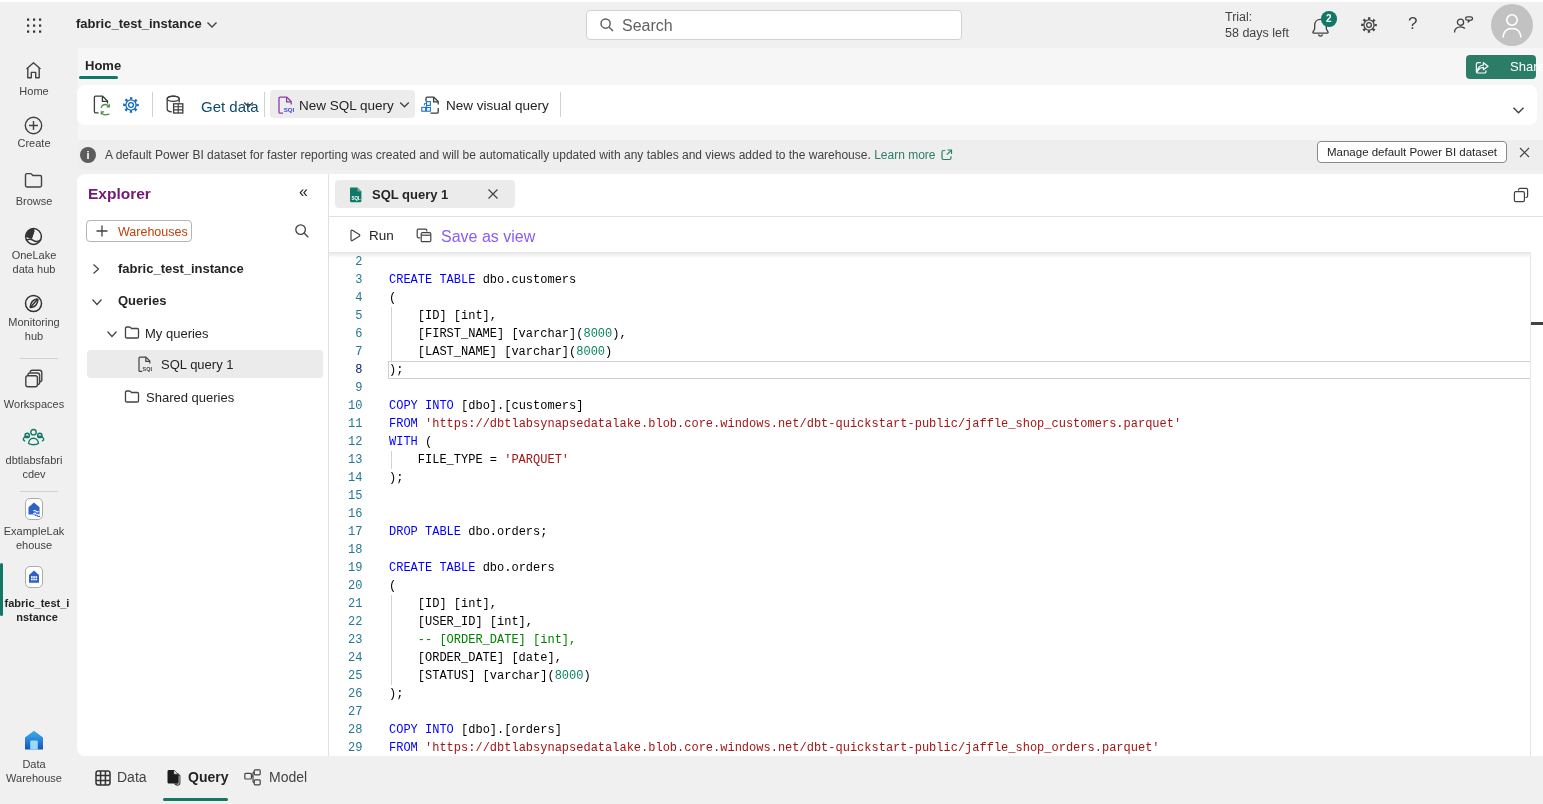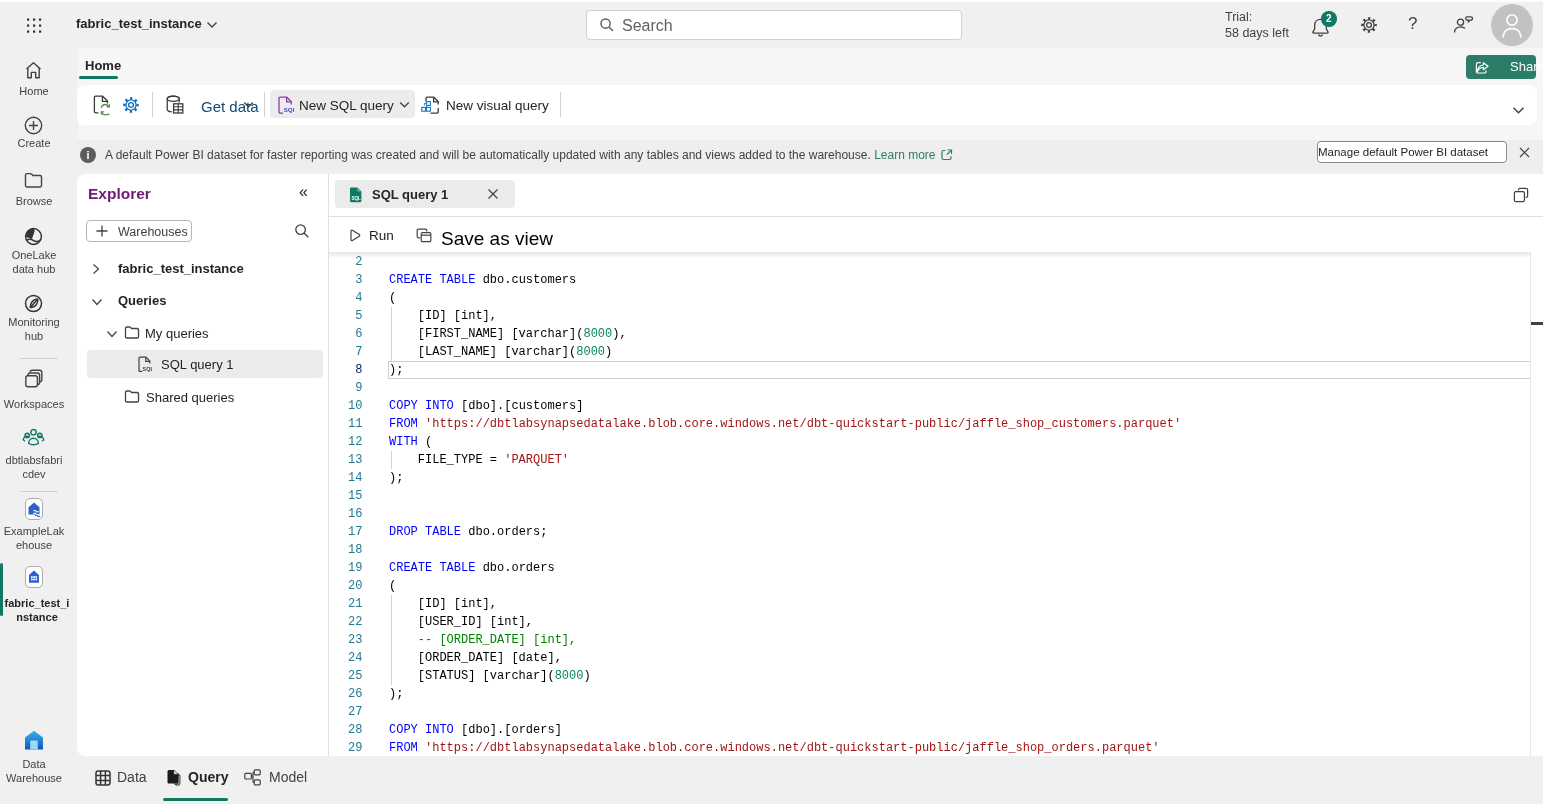--- a/index.html
+++ b/index.html
@@ -256,34 +256,34 @@
 <div class="abs" style="left:78px;top:140px;width:1465px;height:30px;background:#eeeeee"></div>
 <div class="abs" style="left:80px;top:147px;width:16px;height:16px;border-radius:50%;background:#5c5c5c;color:#fff;font-size:11px;font-weight:bold;text-align:center;line-height:16px">i</div>
 <div class="abs" style="left:105px;top:148px;font-size:12px;color:#424242">A default Power BI dataset for faster reporting was created and will be automatically updated with any tables and views added to the warehouse. <span style="color:#2c7d68">Learn more</span></div>
 <svg class="abs" style="left:940px;top:148px" width="14" height="14" viewBox="0 0 14 14">
     <g fill="none" stroke="#2c7d68" stroke-width="1.2">
       <path d="M5.2 2.5 L3.5 2.5 C2.6 2.5 2 3.1 2 4 L2 10 C2 10.9 2.6 11.5 3.5 11.5 L9.5 11.5 C10.4 11.5 11 10.9 11 10 L11 8.3"></path>
       <path d="M7.5 2 L11.5 2 L11.5 6"></path>
       <path d="M11.2 2.3 L6.8 6.7"></path>
     </g>
   </svg>
-<div class="abs" style="left:1317px;top:141px;width:190px;height:22px;background:#fff;border:1px solid #8a8a8a;border-radius:4px;font-size:11.5px;text-align:left;line-height:20px;color:#242424">Manage default Power BI dataset</div>
+<div class="abs" style="left:1317px;top:141px;width:190px;height:22px;background:#fff;border:1px solid #8a8a8a;border-radius:4px;font-size:11.5px;text-align:center;line-height:20px;color:#242424">Manage default Power BI dataset</div>
 <svg class="abs" style="left:1519px;top:147px" width="11" height="11" viewBox="0 0 11 11">
     <path d="M1 1 L10 10 M10 1 L1 10" stroke="#424242" stroke-width="1.2"></path>
   </svg>
 
 <div class="abs" style="left:77px;top:174px;width:251px;height:582px;background:#fff;border-radius:8px 0 0 8px"></div>
 <div class="abs" style="left:88px;top:185px;font-size:15.5px;font-weight:bold;color:#701a75">Explorer</div>
 <div class="abs" style="left:299px;top:183px;font-size:16px;color:#242424">«</div>
 
 <div class="abs" style="left:86px;top:220px;width:106px;height:22px;background:#fff;border:1px solid #b5b5b5;border-radius:4px"></div>
 <svg class="abs" style="left:96px;top:225px" width="12" height="12" viewBox="0 0 12 12">
     <path d="M6 0.5 L6 11.5 M0.5 6 L11.5 6" stroke="#424242" stroke-width="1.3"></path>
   </svg>
-<div class="abs" style="left:118px;top:225px;font-size:12.5px;color:#404040">Warehouses</div>
+<div class="abs" style="left:118px;top:225px;font-size:12.5px;color:#c2410c">Warehouses</div>
 <svg class="abs" style="left:294px;top:223px" width="16" height="16" viewBox="0 0 16 16">
     <circle cx="6.6" cy="6.6" r="4.8" fill="none" stroke="#424242" stroke-width="1.3"></circle>
     <path d="M10.3 10.3 L14.3 14.3" stroke="#424242" stroke-width="1.3"></path>
   </svg>
 
 <svg class="abs" style="left:91px;top:263px" width="10" height="12" viewBox="0 0 10 12">
     <path d="M2.5 1.5 L7.5 6 L2.5 10.5" fill="none" stroke="#424242" stroke-width="1.2"></path>
   </svg>
 <div class="abs" style="left:118px;top:261px;font-size:13px;font-weight:bold;color:#242424">fabric_test_instance</div>
 <svg class="abs" style="left:91px;top:297px" width="12" height="10" viewBox="0 0 12 10">
@@ -337,21 +337,21 @@
     <path d="M2 2.1 C2 1.3 2.8 0.9 3.4 1.3 L10.3 5.6 C10.9 6 10.9 6.9 10.3 7.3 L3.4 11.6 C2.8 12 2 11.5 2 10.8 Z" fill="none" stroke="#424242" stroke-width="1.2" stroke-linejoin="round"></path>
   </svg>
 <div class="abs" style="left:369px;top:228px;font-size:13.5px;color:#242424">Run</div>
 <svg class="abs" style="left:416px;top:228px" width="16" height="15" viewBox="0 0 16 15">
     <g fill="none" stroke="#424242" stroke-width="1.2">
       <path d="M10.8 3.6 L10.8 2.4 C10.8 1.7 10.3 1.2 9.6 1.2 L2.4 1.2 C1.7 1.2 1.2 1.7 1.2 2.4 L1.2 8.6 C1.2 9.3 1.7 9.8 2.4 9.8 L4.2 9.8"></path>
       <rect x="5.2" y="4.6" width="9.6" height="9" rx="1.2"></rect>
       <path d="M5.2 7.2 L14.8 7.2"></path>
     </g>
   </svg>
-<div class="abs" style="left:441px;top:228px;font-size:19px;color:#000000">Save as view</div>
+<div class="abs" style="left:441px;top:228px;font-size:16px;color:#8b5cf6">Save as view</div>
 
 <div class="abs mono" style="left:320px;top:253px;width:42.5px;text-align:right;color:#237893">
 <div>2</div>
     <div>3</div>
     <div>4</div>
     <div>5</div>
     <div>6</div>
     <div>7</div>
     <div style="color:#0b216f">8</div>
     <div>9</div>

